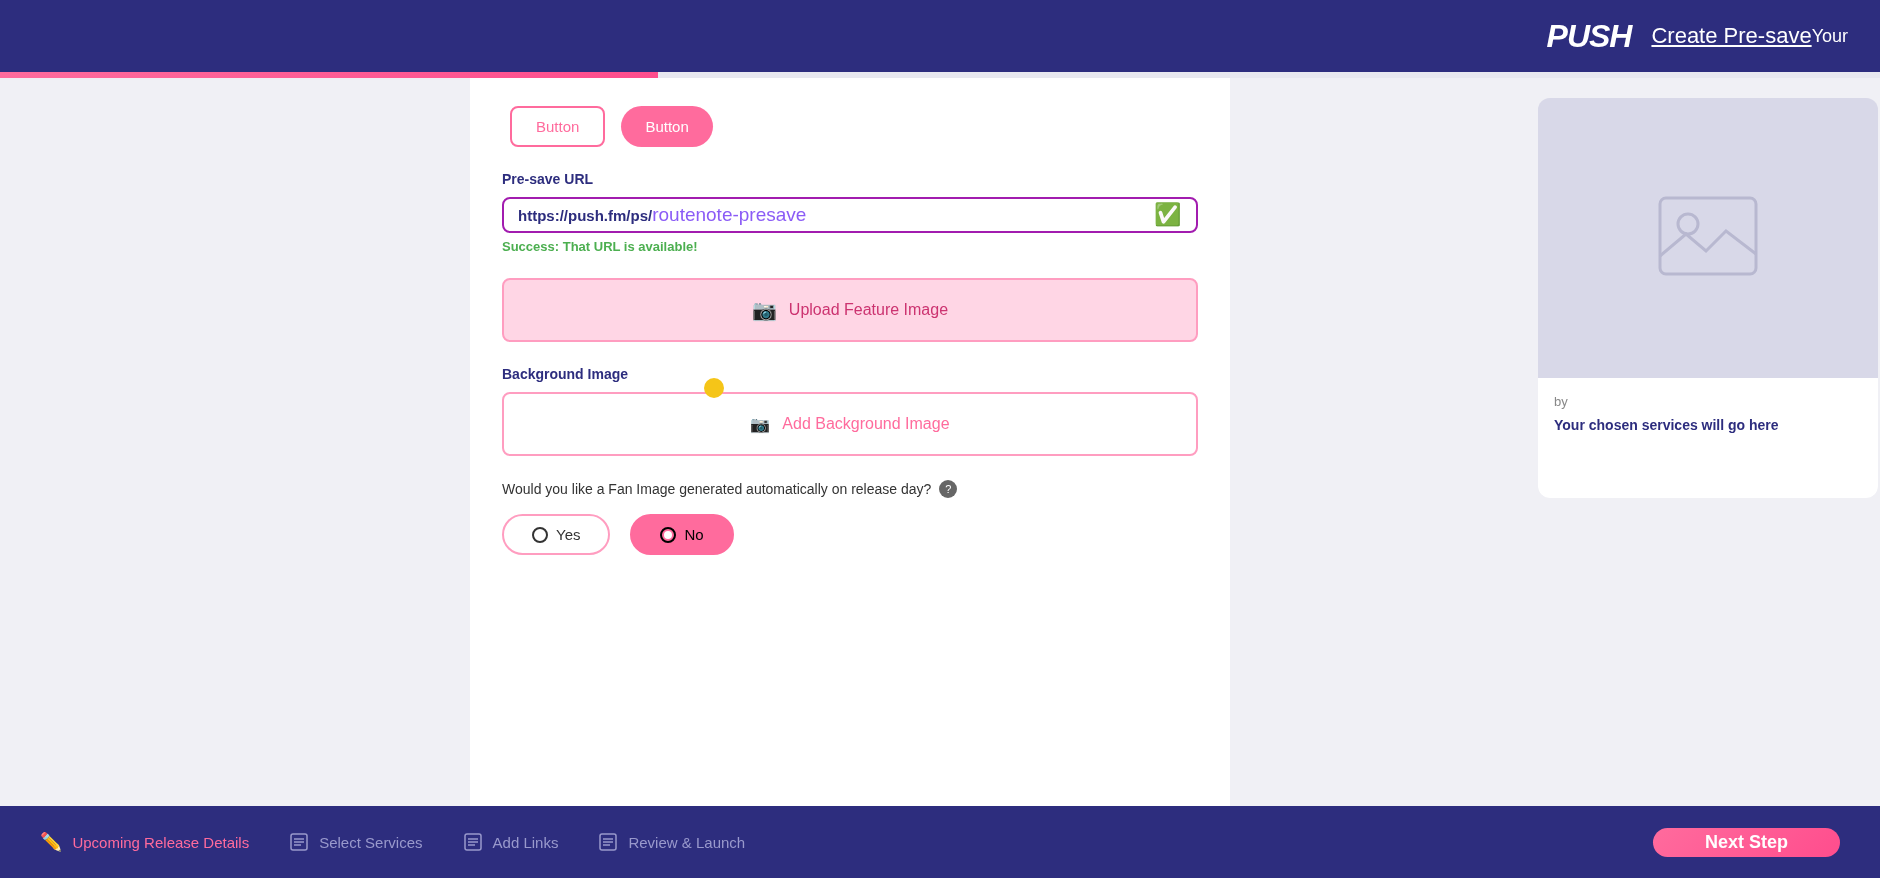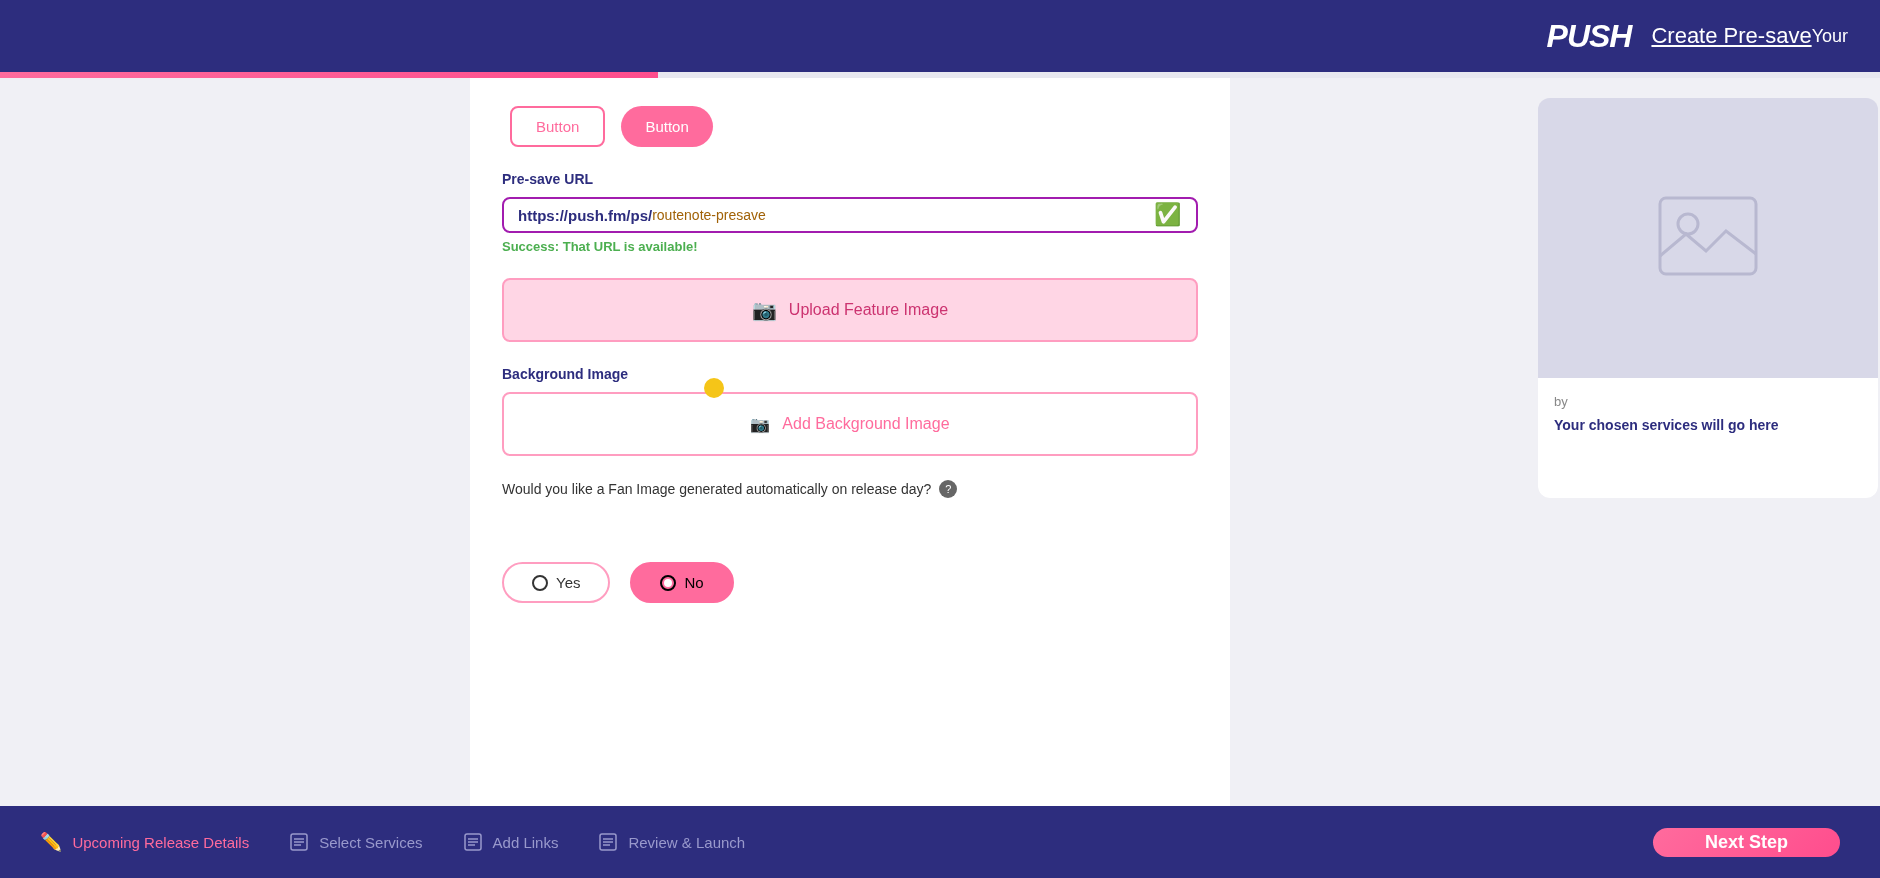--- a/index.html
+++ b/index.html
@@ -134,22 +134,22 @@
       padding: 0 14px;
       background: white;
       height: 36px;
     }
     .url-prefix {
       color: #2d2d7e;
       font-size: 15px;
       font-weight: 600;
     }
     .url-suffix {
-      color: #a16207;
-      font-size: 14px;
+      color: #8b5cf6;
+      font-size: 19px;
       flex: 1;
     }
     .url-check-icon {
       color: #4caf50;
       font-size: 22px;
     }
 
     .success-text {
       color: #4caf50;
       font-size: 13px;
@@ -228,21 +228,20 @@
       display: flex;
       align-items: center;
       gap: 8px;
       border: 2px solid #ff9dc0;
       border-radius: 24px;
       padding: 10px 28px;
       cursor: pointer;
       font-size: 15px;
       background: white;
       color: #333;
-      margin-top: 48px;
     }
     .radio-btn.selected {
       background: #ff6b9d;
       color: #000000;
       border-color: #ff6b9d;
     }
     .radio-circle {
       width: 16px;
       height: 16px;
       border-radius: 50%;

